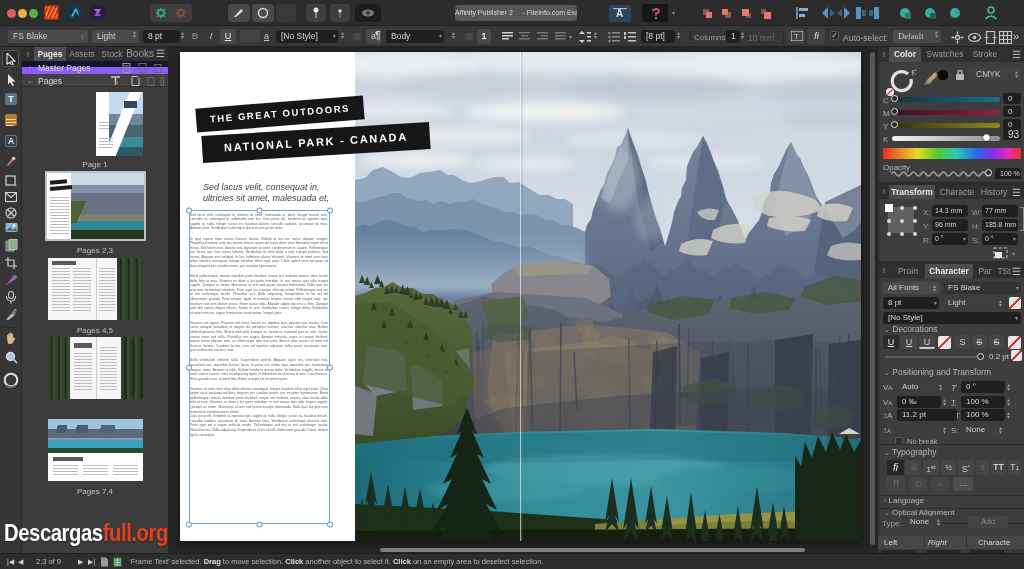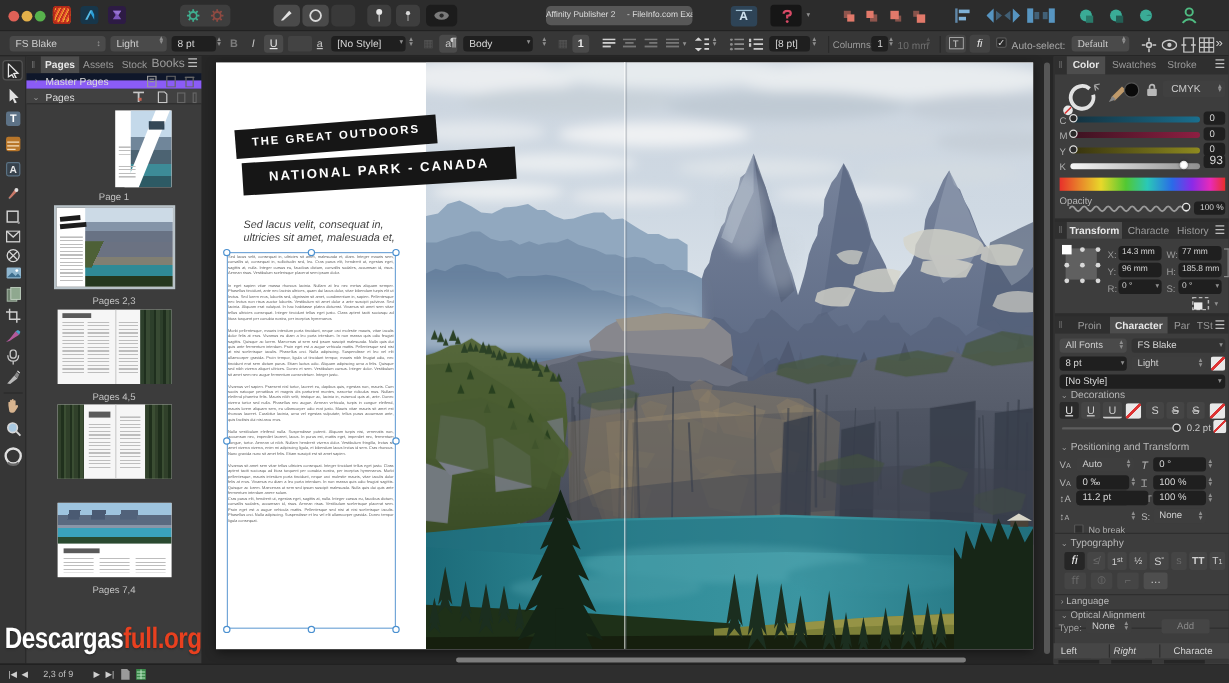--- a/index.html
+++ b/index.html
@@ -889,15 +889,16 @@
     <span class="ab" style="left:36px;top:3px;color:#c0c0c0;">2,3 of 9</span>
     <span class="ab" style="left:78px;top:4px;font-size:7px;color:#cfcfcf;">▶</span>
     <span class="ab" style="left:88px;top:4px;font-size:7px;color:#cfcfcf;">▶|</span>
     <svg class="ab" style="left:100px;top:3px;" width="9" height="10">
         <path d="M1 0.5 h5 l2 2 v7 h-7 z" fill="#9a9a9a"></path>
       </svg>
     <svg class="ab" style="left:113px;top:3px;" width="9" height="10">
         <rect x="0.5" y="0.5" width="8" height="9" fill="#3a8a4a"></rect>
         <path d="M1 3 h7 M1 5.5 h7 M1 8 h7 M4.5 1 v8" stroke="#bfe8c8" stroke-width=".8"></path>
       </svg>
+    <span class="ab" style="left:129px;top:3px;color:#b8b8b8;">‘Frame Text’ selected. <b style="color:#e0e0e0;">Drag</b> to move selection. <b style="color:#e0e0e0;">Click</b> another object to select it. <b style="color:#e0e0e0;">Click</b> on an empty area to deselect selection.</span>
   </div>
   <div class="ab" id="descargas" style="left:4px;top:519px;font-size:24.5px;font-weight:bold;letter-spacing:-0.5px;color:#fff;z-index:60;text-shadow:0 1px 2px rgba(0,0,0,.35);white-space:nowrap;transform:scaleX(.826);transform-origin:0 0;">Descargas<span style="color:#e8401f;">full.org</span></div>
 </div>
 
 </body></html>

